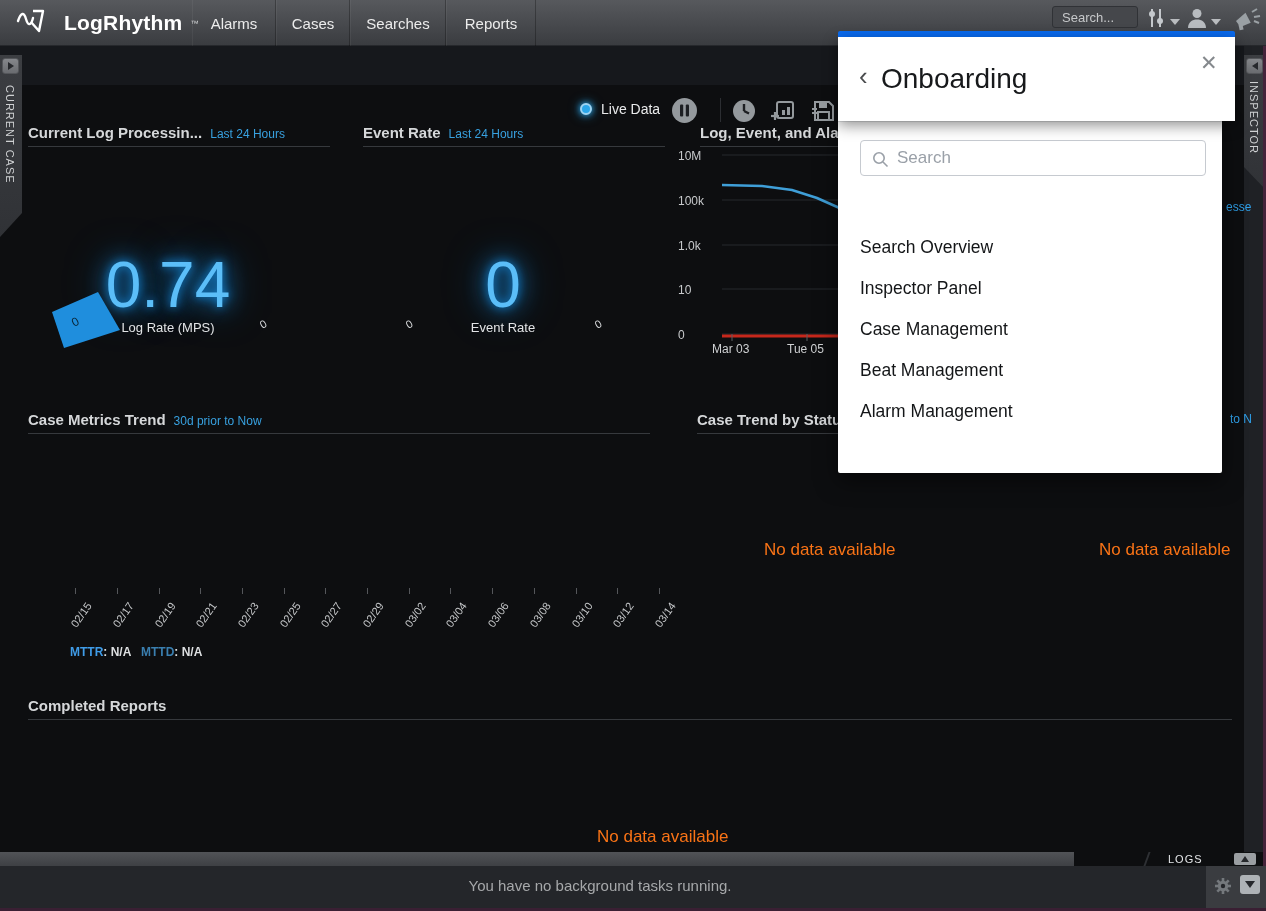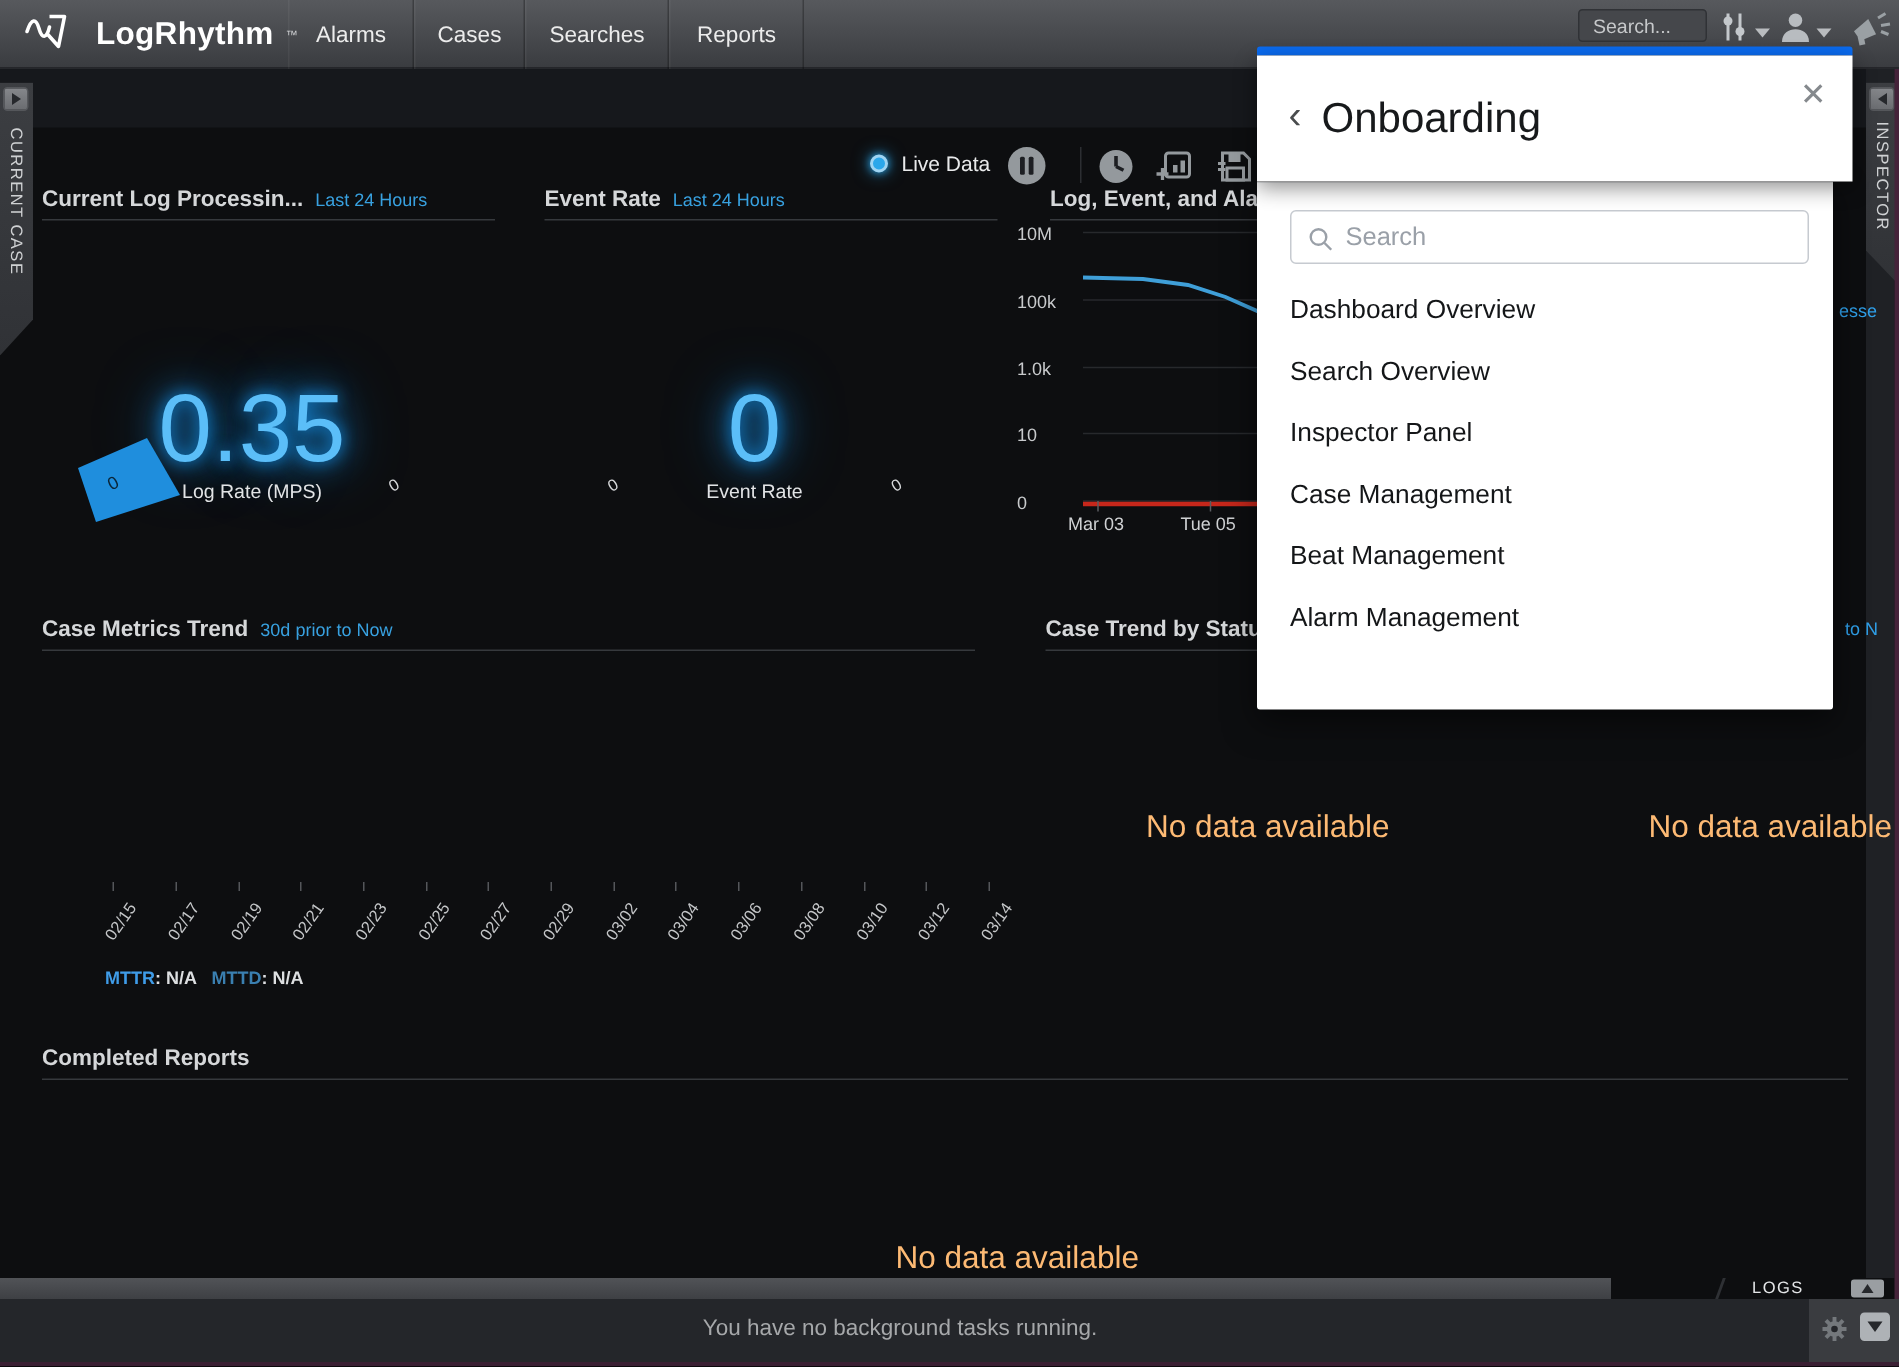--- a/index.html
+++ b/index.html
@@ -47,21 +47,21 @@
   .tri-d{width:0;height:0;border-left:5px solid transparent;border-right:5px solid transparent;border-top:7px solid #26282c;}
 
   
   .widget-title{position:absolute;color:#d5d7d9;font-size:15px;font-weight:bold;white-space:nowrap;}
   .widget-sub{color:#38a1e0;font-size:12px;font-weight:normal;margin-left:8px;}
   .hr{position:absolute;height:1px;background:#36393d;}
   .bignum{position:absolute;color:#5bbef8;font-size:64px;text-align:center;
     text-shadow:0 0 10px #1487d8,0 0 22px #1487d8,0 0 42px rgba(20,135,216,.75);}
   .gauge-label{position:absolute;color:#e2e4e6;font-size:13px;text-align:center;white-space:nowrap;}
   .tick0{position:absolute;color:#d8dadc;font-size:11px;transform:rotate(-30deg);}
-  .nodata{position:absolute;color:#fdba74;font-size:21px;white-space:nowrap;}
+  .nodata{position:absolute;color:#f97316;font-size:17px;white-space:nowrap;}
   .ylab{position:absolute;width:40px;text-align:left;color:#c8cacc;font-size:12px;}
   .xlab{position:absolute;color:#cfd1d3;font-size:12px;white-space:nowrap;}
   .datelab{position:absolute;width:42px;text-align:right;color:#c4c6c8;font-size:11px;
     transform:rotate(-55deg);transform-origin:100% 0;white-space:nowrap;}
   .cmtick{position:absolute;width:1px;height:6px;background:#54565a;top:588px;}
   .legend{position:absolute;top:645px;font-size:12px;white-space:nowrap;}
   .mttr-k{color:#3f9ce8;font-weight:bold;}
   .mttd-k{color:#3a7fb0;font-weight:bold;}
   .legend-v{color:#dddfe1;font-weight:bold;}
   .frag{position:absolute;color:#2f9fe8;font-size:12px;white-space:nowrap;z-index:6;}
@@ -195,21 +195,21 @@
     <span class="expand-btn" style="left:2px;top:3px">
         <span class="tri-l"></span>
       </span>
     <span class="vtext" style="top:26px">INSPECTOR</span>
   </div>
 
   <div class="widget-title" style="left:28px;top:124px">
     <span>Current Log Processin...</span><span class="widget-sub">Last 24 Hours</span>
   </div>
   <div class="hr" style="left:28px;top:146px;width:302px"></div>
-  <div class="bignum" style="left:88px;top:248px;width:160px">0.35</div>
+  <div class="bignum" style="left:88px;top:248px;width:160px">0.74</div>
   <svg style="position:absolute;left:46px;top:290px" width="80" height="60">
     <polygon points="6,22 52,2 74,40 18,58" fill="#1f8edd"></polygon>
   </svg>
   <span style="position:absolute;left:72px;top:315px;color:#0a2537;font-size:12px;transform:rotate(-28deg)">0</span>
   <div class="gauge-label" style="left:98px;top:320px;width:140px">Log Rate (MPS)</div>
   <span class="tick0" style="left:260px;top:318px">0</span>
 
   <div class="widget-title" style="left:363px;top:124px">
     <span>Event Rate</span><span class="widget-sub">Last 24 Hours</span>
   </div>
@@ -340,21 +340,20 @@
     <span class="ob-close">✕</span>
   </div>
   <div class="ob-body">
     <div class="ob-search">
       <svg style="position:absolute;left:11px;top:10px" width="17" height="17" viewBox="0 0 17 17">
         <circle cx="7" cy="7" r="5.2" fill="none" stroke="#9aa0a8" stroke-width="1.6"></circle>
         <line x1="11" y1="11" x2="15.5" y2="15.5" stroke="#9aa0a8" stroke-width="1.6"></line>
       </svg>
       <input placeholder="Search" style="">
     </div>
-    <div class="ob-item" style="top:74px">Dashboard Overview</div>
     <div class="ob-item" style="top:156px">Inspector Panel</div>
     <div class="ob-item" style="top:115px">Search Overview</div>
     <div class="ob-item" style="top:238px">Beat Management</div>
     <div class="ob-item" style="top:197px">Case Management</div>
     <div class="ob-item" style="top:279px">Alarm Management</div>
   </div>
 
 </div>
 
 </body></html>

